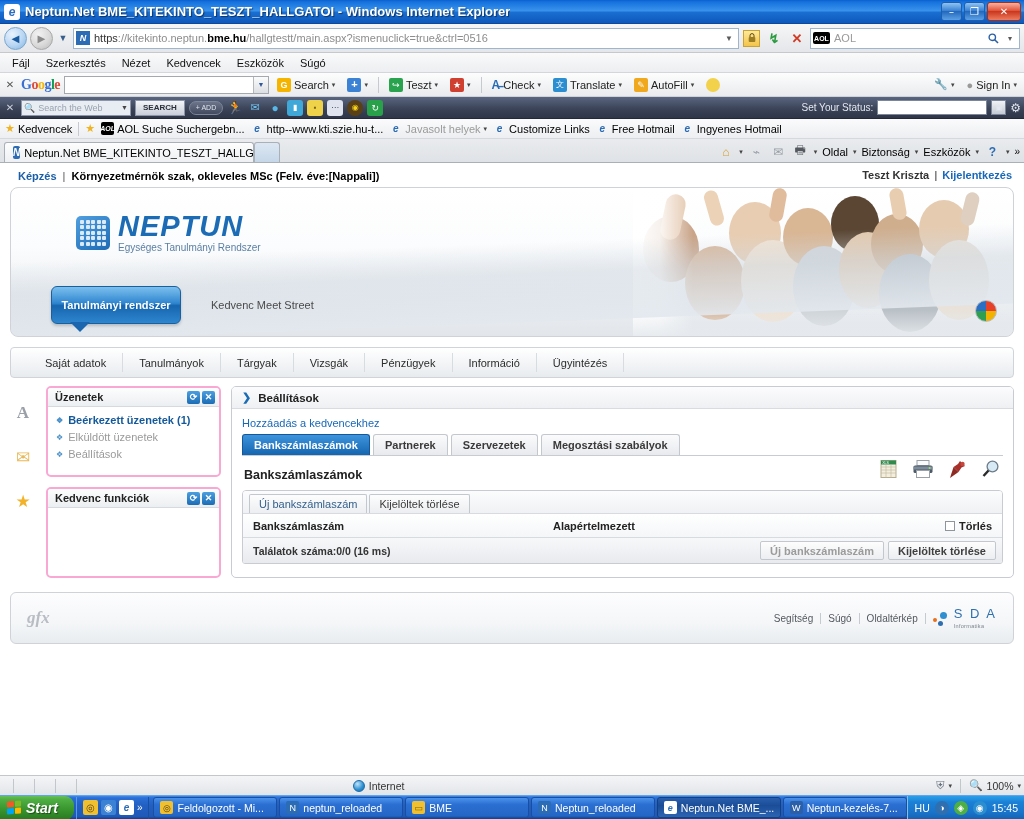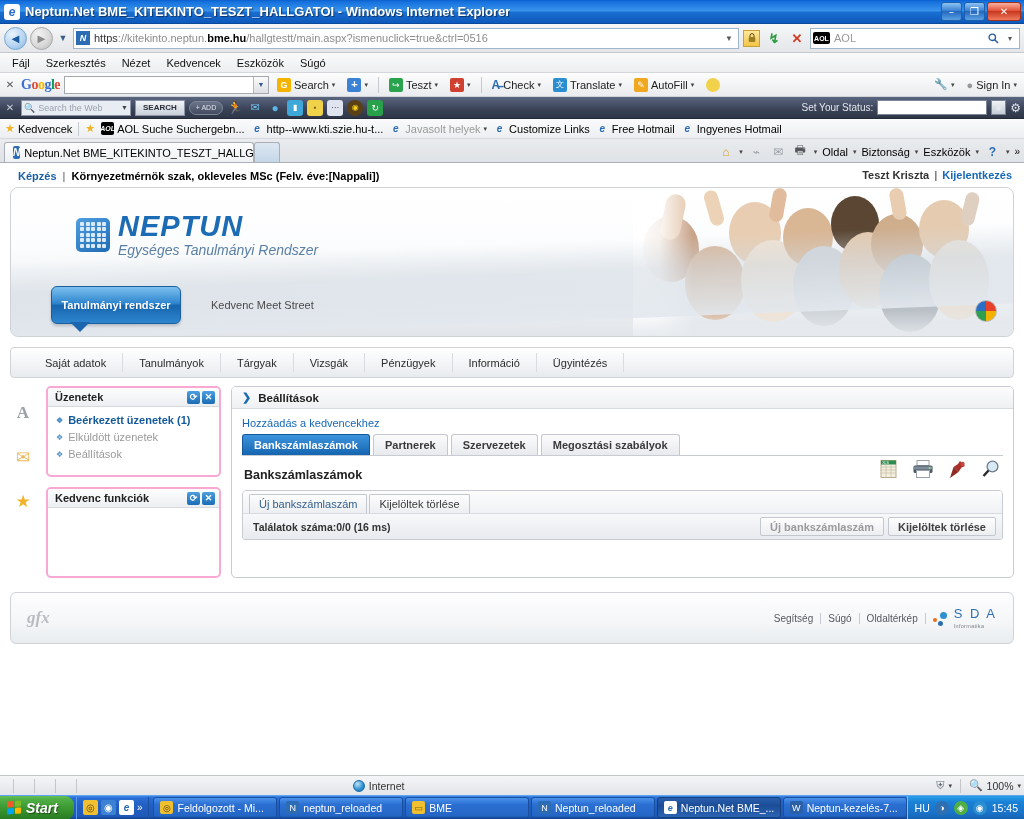--- a/index.html
+++ b/index.html
@@ -197,21 +197,21 @@
     background:linear-gradient(145deg,#4f9fe0,#1f6bb5);
     display:grid;grid-template-columns:repeat(5,1fr);grid-template-rows:repeat(5,1fr);
     gap:1.5px;padding:4px;
   }
   .logo-grid i{background:#dbeaf8;border-radius:1px;display:block;}
   .logo-text{line-height:1;}
   .logo-text .big{
     font-size:29px;font-weight:bold;color:#1b6cb5;letter-spacing:1px;
     font-family:"Liberation Sans",sans-serif;font-style:italic;
   }
-  .logo-text .small{font-size:14px;color:#5a7fa4;font-style:italic;margin-top:2px;}
+  .logo-text .small{font-size:10px;color:#5a7fa4;margin-top:2px;}
   .photo{
     position:absolute;right:0;top:0;width:380px;height:150px;overflow:hidden;
   }
   .blob{position:absolute;border-radius:50%;}
   .tabs-row{position:absolute;left:40px;bottom:12px;display:flex;align-items:center;gap:30px;}
   .tab-main{
     width:130px;height:38px;border-radius:6px;
     background:linear-gradient(180deg,#7cc0ee,#2f86cf 45%,#1665ae 52%,#2e86cf);
     border:1px solid #1a5f9e;color:#fff;font-size:11px;font-weight:bold;
     display:flex;align-items:center;justify-content:center;
@@ -748,20 +748,28 @@
                 </svg>
             </span>
           </div>
         </div>
 
         <div class="grid">
           <div class="grid-toolbar">
             <div class="gbtn2 first">Új bankszámlaszám</div>
             <div class="gbtn2">Kijelöltek törlése</div>
           </div>
+          <div class="grid-hdr">
+            <span class="gh-1">Bankszámlaszám</span>
+            <span class="gh-2">Alapértelmezett</span>
+            <span class="gh-3">
+              <span class="chk"></span>
+              <span>Törlés</span>
+            </span>
+          </div>
           <div class="grid-foot">
             <span>Találatok száma:0/0 (16 ms)</span>
             <span class="foot-btns">
               <span class="fbtn muted">Új bankszámlaszám</span>
               <span class="fbtn">Kijelöltek törlése</span>
             </span>
           </div>
         </div>
       </div>
     </div>

